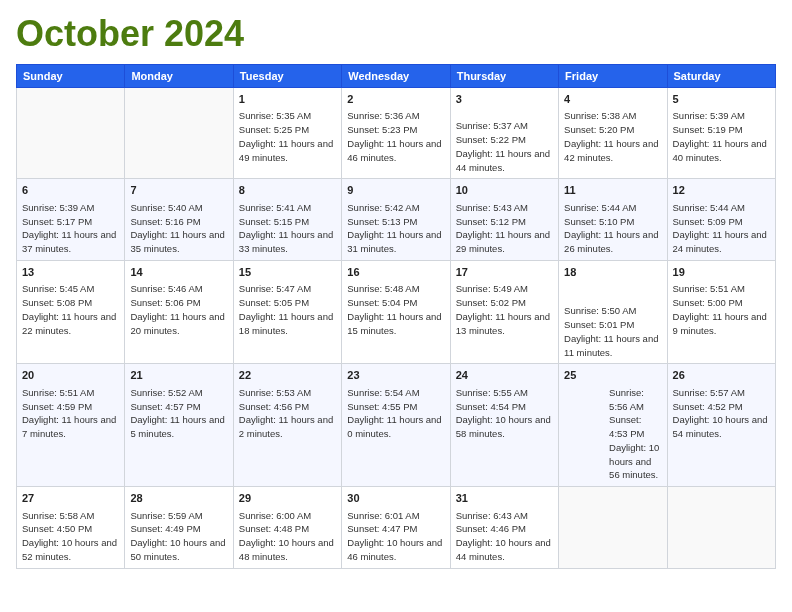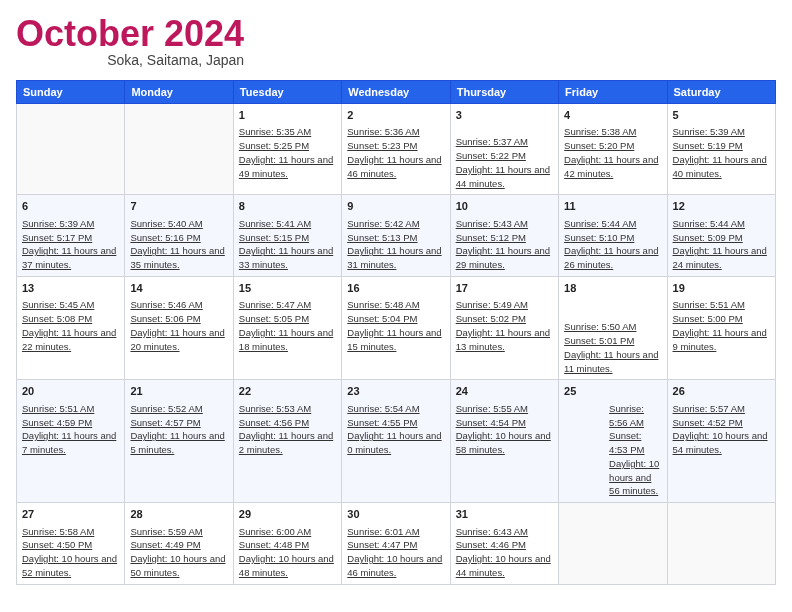--- a/index.html
+++ b/index.html
@@ -33,21 +33,21 @@
     .logo-bird {
       width: 32px;
       height: 28px;
     }
     .title-area {
       text-align: right;
     }
     .month-title {
       font-size: 36px;
       font-weight: bold;
-      color: #be185d;
+      color: #4d7c0f;
       line-height: 1;
     }
     .subtitle {
       font-size: 14px;
       color: #444;
     }
     table {
       width: 100%;
       border-collapse: collapse;
       font-size: 10px;
@@ -83,30 +83,28 @@
     .day-num {
       font-weight: bold;
       font-size: 11px;
       display: block;
       margin-bottom: 2px;
     }
     .day-info {
       font-size: 9.5px;
       color: #333;
       line-height: 1.45;
-      text-decoration: underline;
     }
   </style>
 </head>
 <body>
 
 <div class="header-area">
   <div class="title-area">
     <div class="month-title">October 2024</div>
-    <div class="subtitle">Soka, Saitama, Japan</div>
   </div>
 </div>
 
 <table>
   <thead>
     <tr id="weekday-header">
         <th>Sunday</th>
         <th>Monday</th>
         <th>Tuesday</th>
         <th>Wednesday</th>

